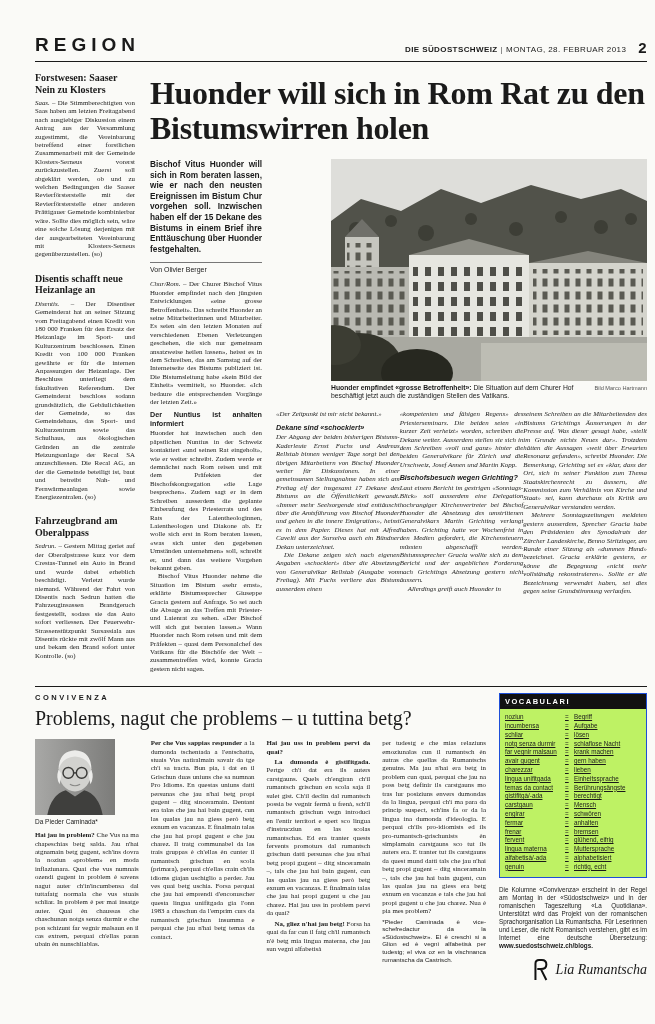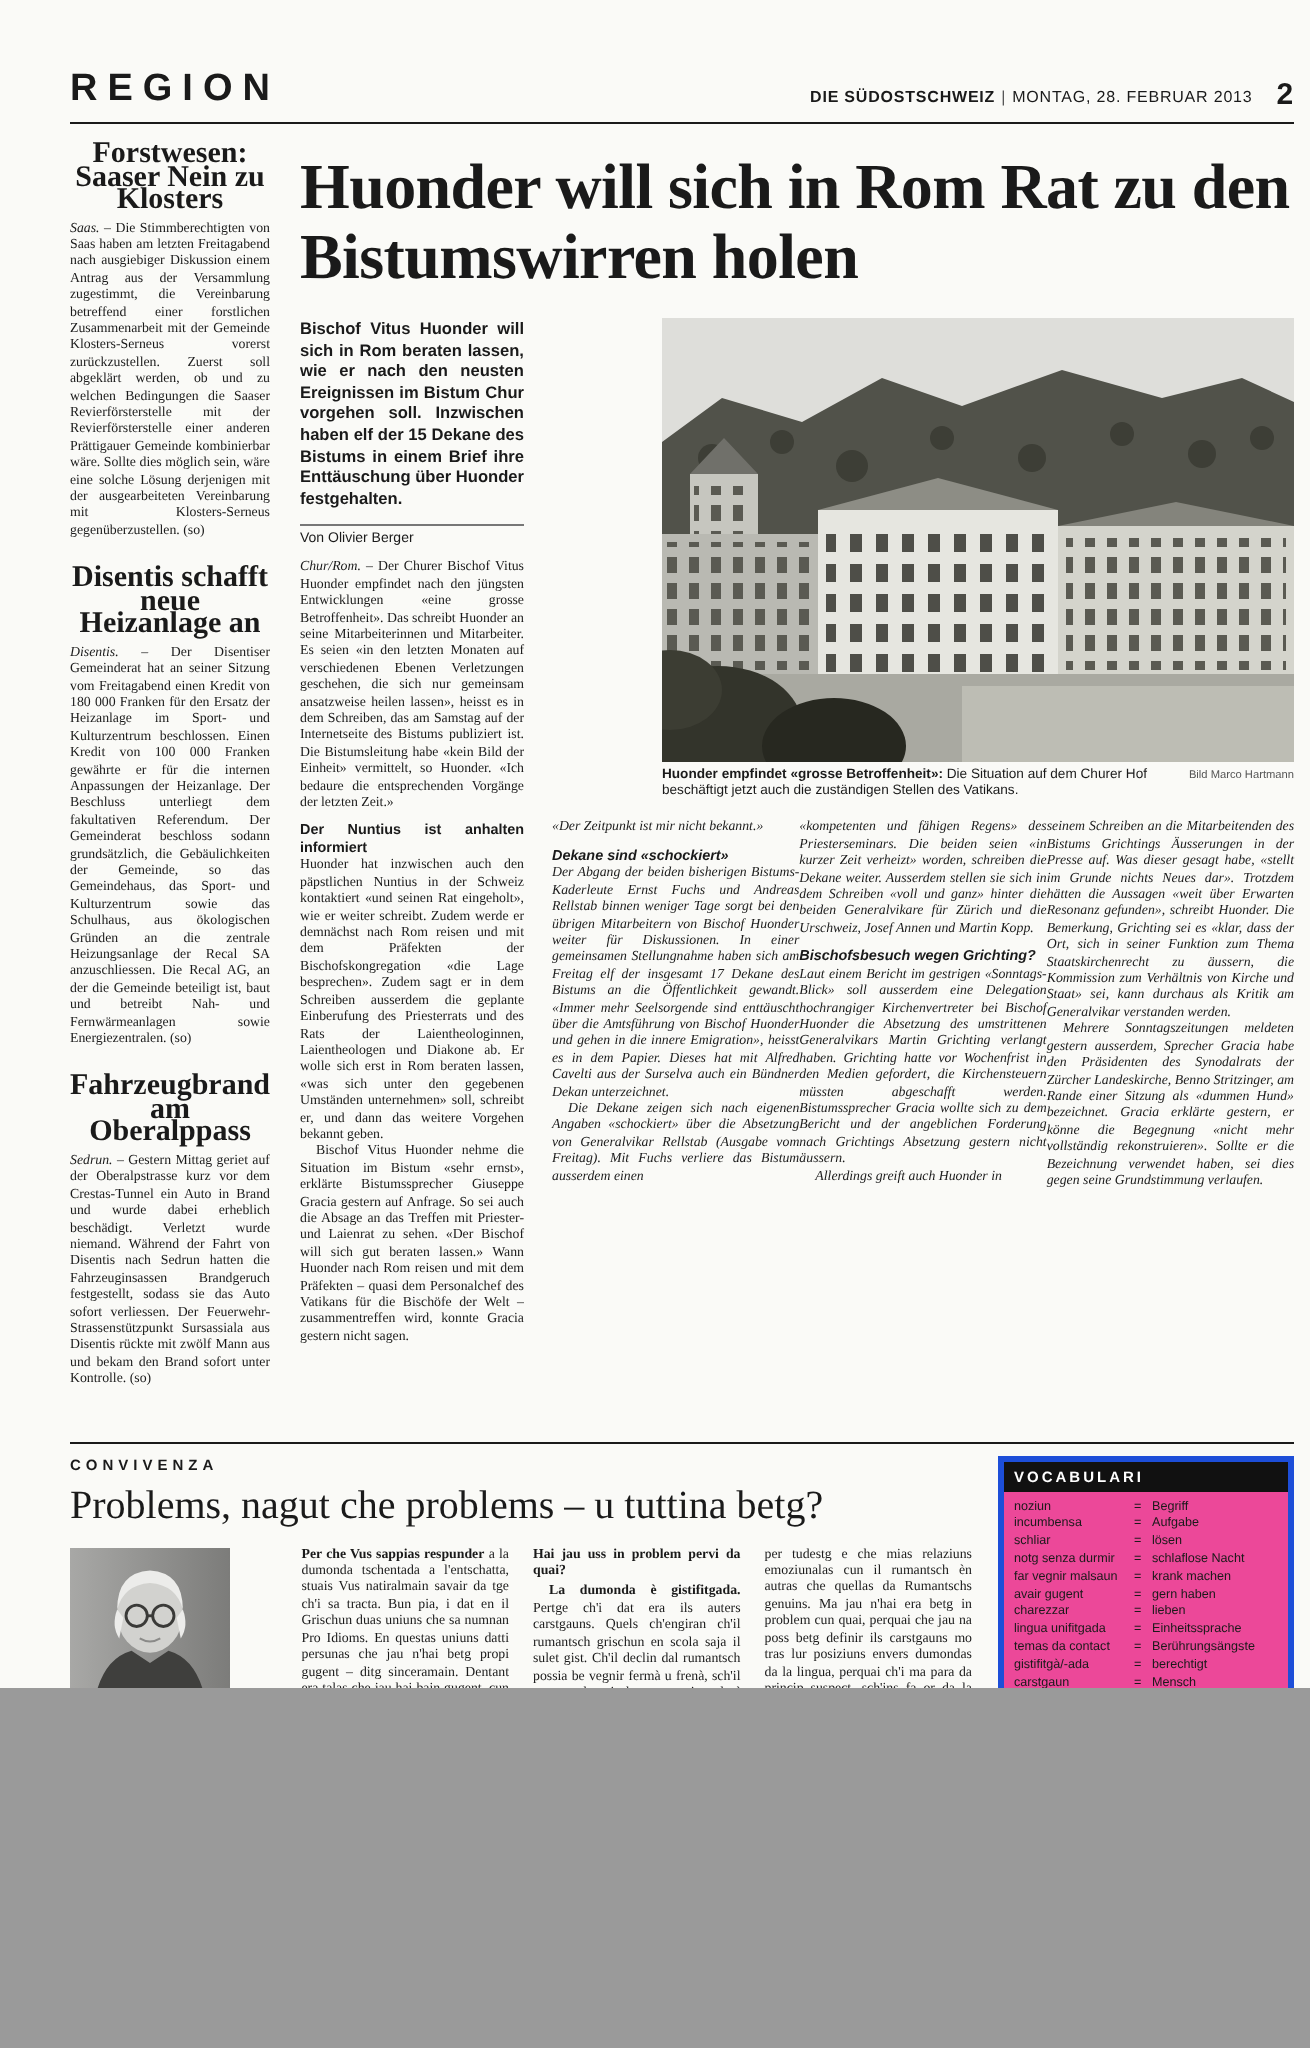--- a/index.html
+++ b/index.html
@@ -1,18 +1,18 @@
 <!DOCTYPE html>
 <html><head>
 <meta charset="utf-8">
 <style>
   * { margin:0; padding:0; box-sizing:border-box; }
   html,body { background:#9a9a9a; }
   .page {
-    width:655px; height:844px; margin:0 auto; position:relative;
+    width:655px; height:1024px; margin:0 auto; position:relative;
     background:#fafaf7; color:#1a1a1a; overflow:hidden;
     padding:34px 8px 12px 35px;
     font-family:"Liberation Serif", serif;
   }
   
   .masthead { display:flex; justify-content:space-between; align-items:flex-end;
     border-bottom:1.5px solid #1a1a1a; padding-bottom:5px; }
   .section-title { font-family:"Liberation Sans", sans-serif; font-weight:bold;
     font-size:19px; letter-spacing:5px; }
   .paper-info { font-family:"Liberation Sans", sans-serif; font-size:8px; letter-spacing:0.4px; }
@@ -24,21 +24,21 @@
   .briefs { width:100px; flex:none; }
   .main { flex:1; margin-left:15px; }
   
   .bt { font-size:6.9px; line-height:8.4px; text-align:justify; }
   .bt p + p { text-indent:8px; }
   .dl { font-style:italic; }
   .subhead { font-family:"Liberation Sans", sans-serif; font-size:7.2px;
     line-height:8.5px; margin:5px 0 1px; }
   
   .brief { margin-bottom:14px; }
-  .brief h3 { font-size:15px; line-height:11.5px; margin-bottom:4px; font-weight:bold;text-align:center; }
+  .brief h3 { font-size:10px; line-height:11.5px; margin-bottom:4px; font-weight:bold; }
   
   .main h1 { font-size:32px; line-height:34.5px; font-weight:bold; letter-spacing:-0.3px;
     margin:4px 0 14px; }
   .main-top { display:flex; }
   .main-left { width:112px; flex:none; }
   .main-right { flex:1; margin-left:14px; }
   .lead { font-family:"Liberation Sans", sans-serif; font-weight:bold;
     font-size:8.3px; line-height:10.6px; text-align:justify; }
   .byline { font-family:"Liberation Sans", sans-serif; font-size:7px;
     border-top:1px solid #777; margin:8px 0 7px; padding-top:3px; }
@@ -60,21 +60,21 @@
   .conv-cols { display:flex; gap:12px; }
   .ccol { flex:1; }
   .portrait { width:80px; height:76px; display:block; margin-bottom:3px; background:#8d8d8b; }
   .portrait svg { display:block; width:100%; height:100%; }
   .conv-byline { font-family:"Liberation Sans", sans-serif; font-size:6.5px; margin-bottom:6px; }
   .conv-bt p + p { margin-top:2px; }
   .footnote { font-family:"Liberation Sans", sans-serif; font-size:6.2px;
     line-height:7.6px; margin-top:7px; text-indent:0 !important; }
   
   .vocab-aside { width:148px; flex:none; margin-left:13px; display:flex; flex-direction:column; }
-  .vocab-box { border:3px solid #1d4ed8; background:#ec4899; }
+  .vocab-box { border:1px solid #1d4ed8; background:#bef264;text-decoration:underline; }
   .vocab-header { background:#111; color:#fff; font-family:"Liberation Sans", sans-serif;
     font-weight:bold; font-size:7.5px; letter-spacing:1.5px; padding:3px 5px; }
   .vocab-rows { padding:4px 5px 5px; }
   .vocab-row { display:flex; font-family:"Liberation Sans", sans-serif;
     font-size:6.3px; line-height:8.8px; }
   .v-term { width:60px; flex:none; }
   .v-eq { width:9px; flex:none; }
   .v-trans { flex:1; }
   .conv-note { font-family:"Liberation Sans", sans-serif; font-size:6.3px;
     line-height:8px; text-align:justify; margin-top:8px; }

